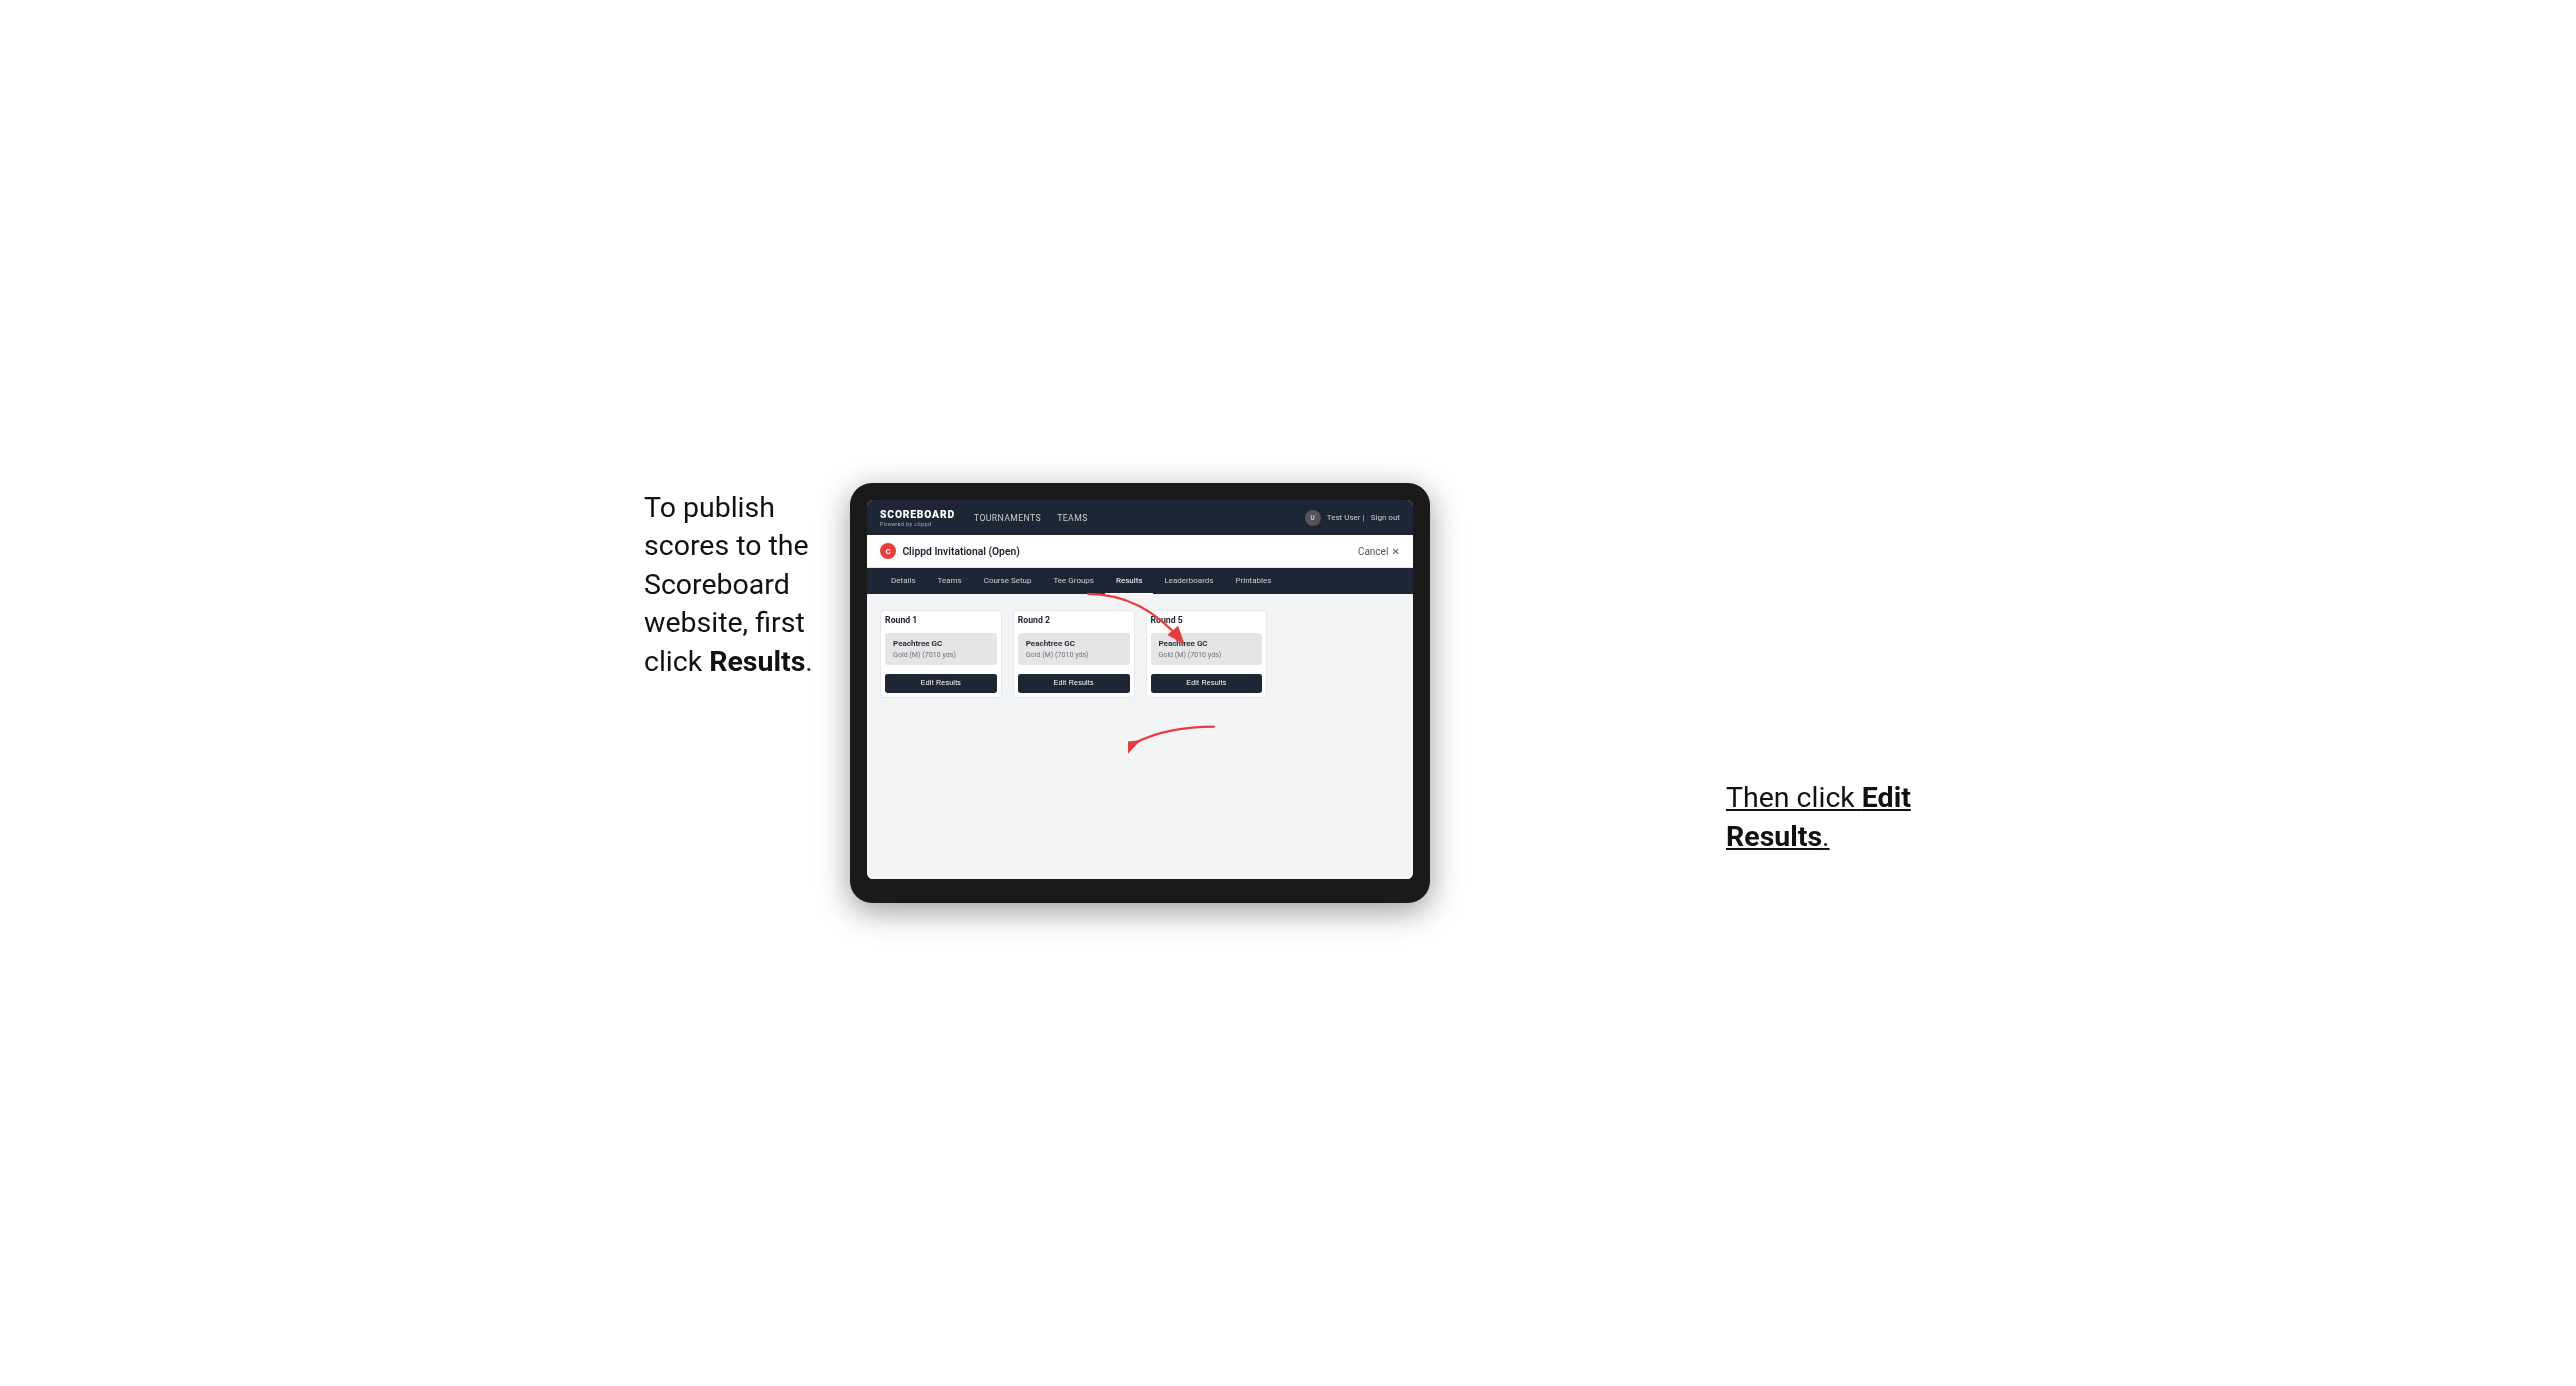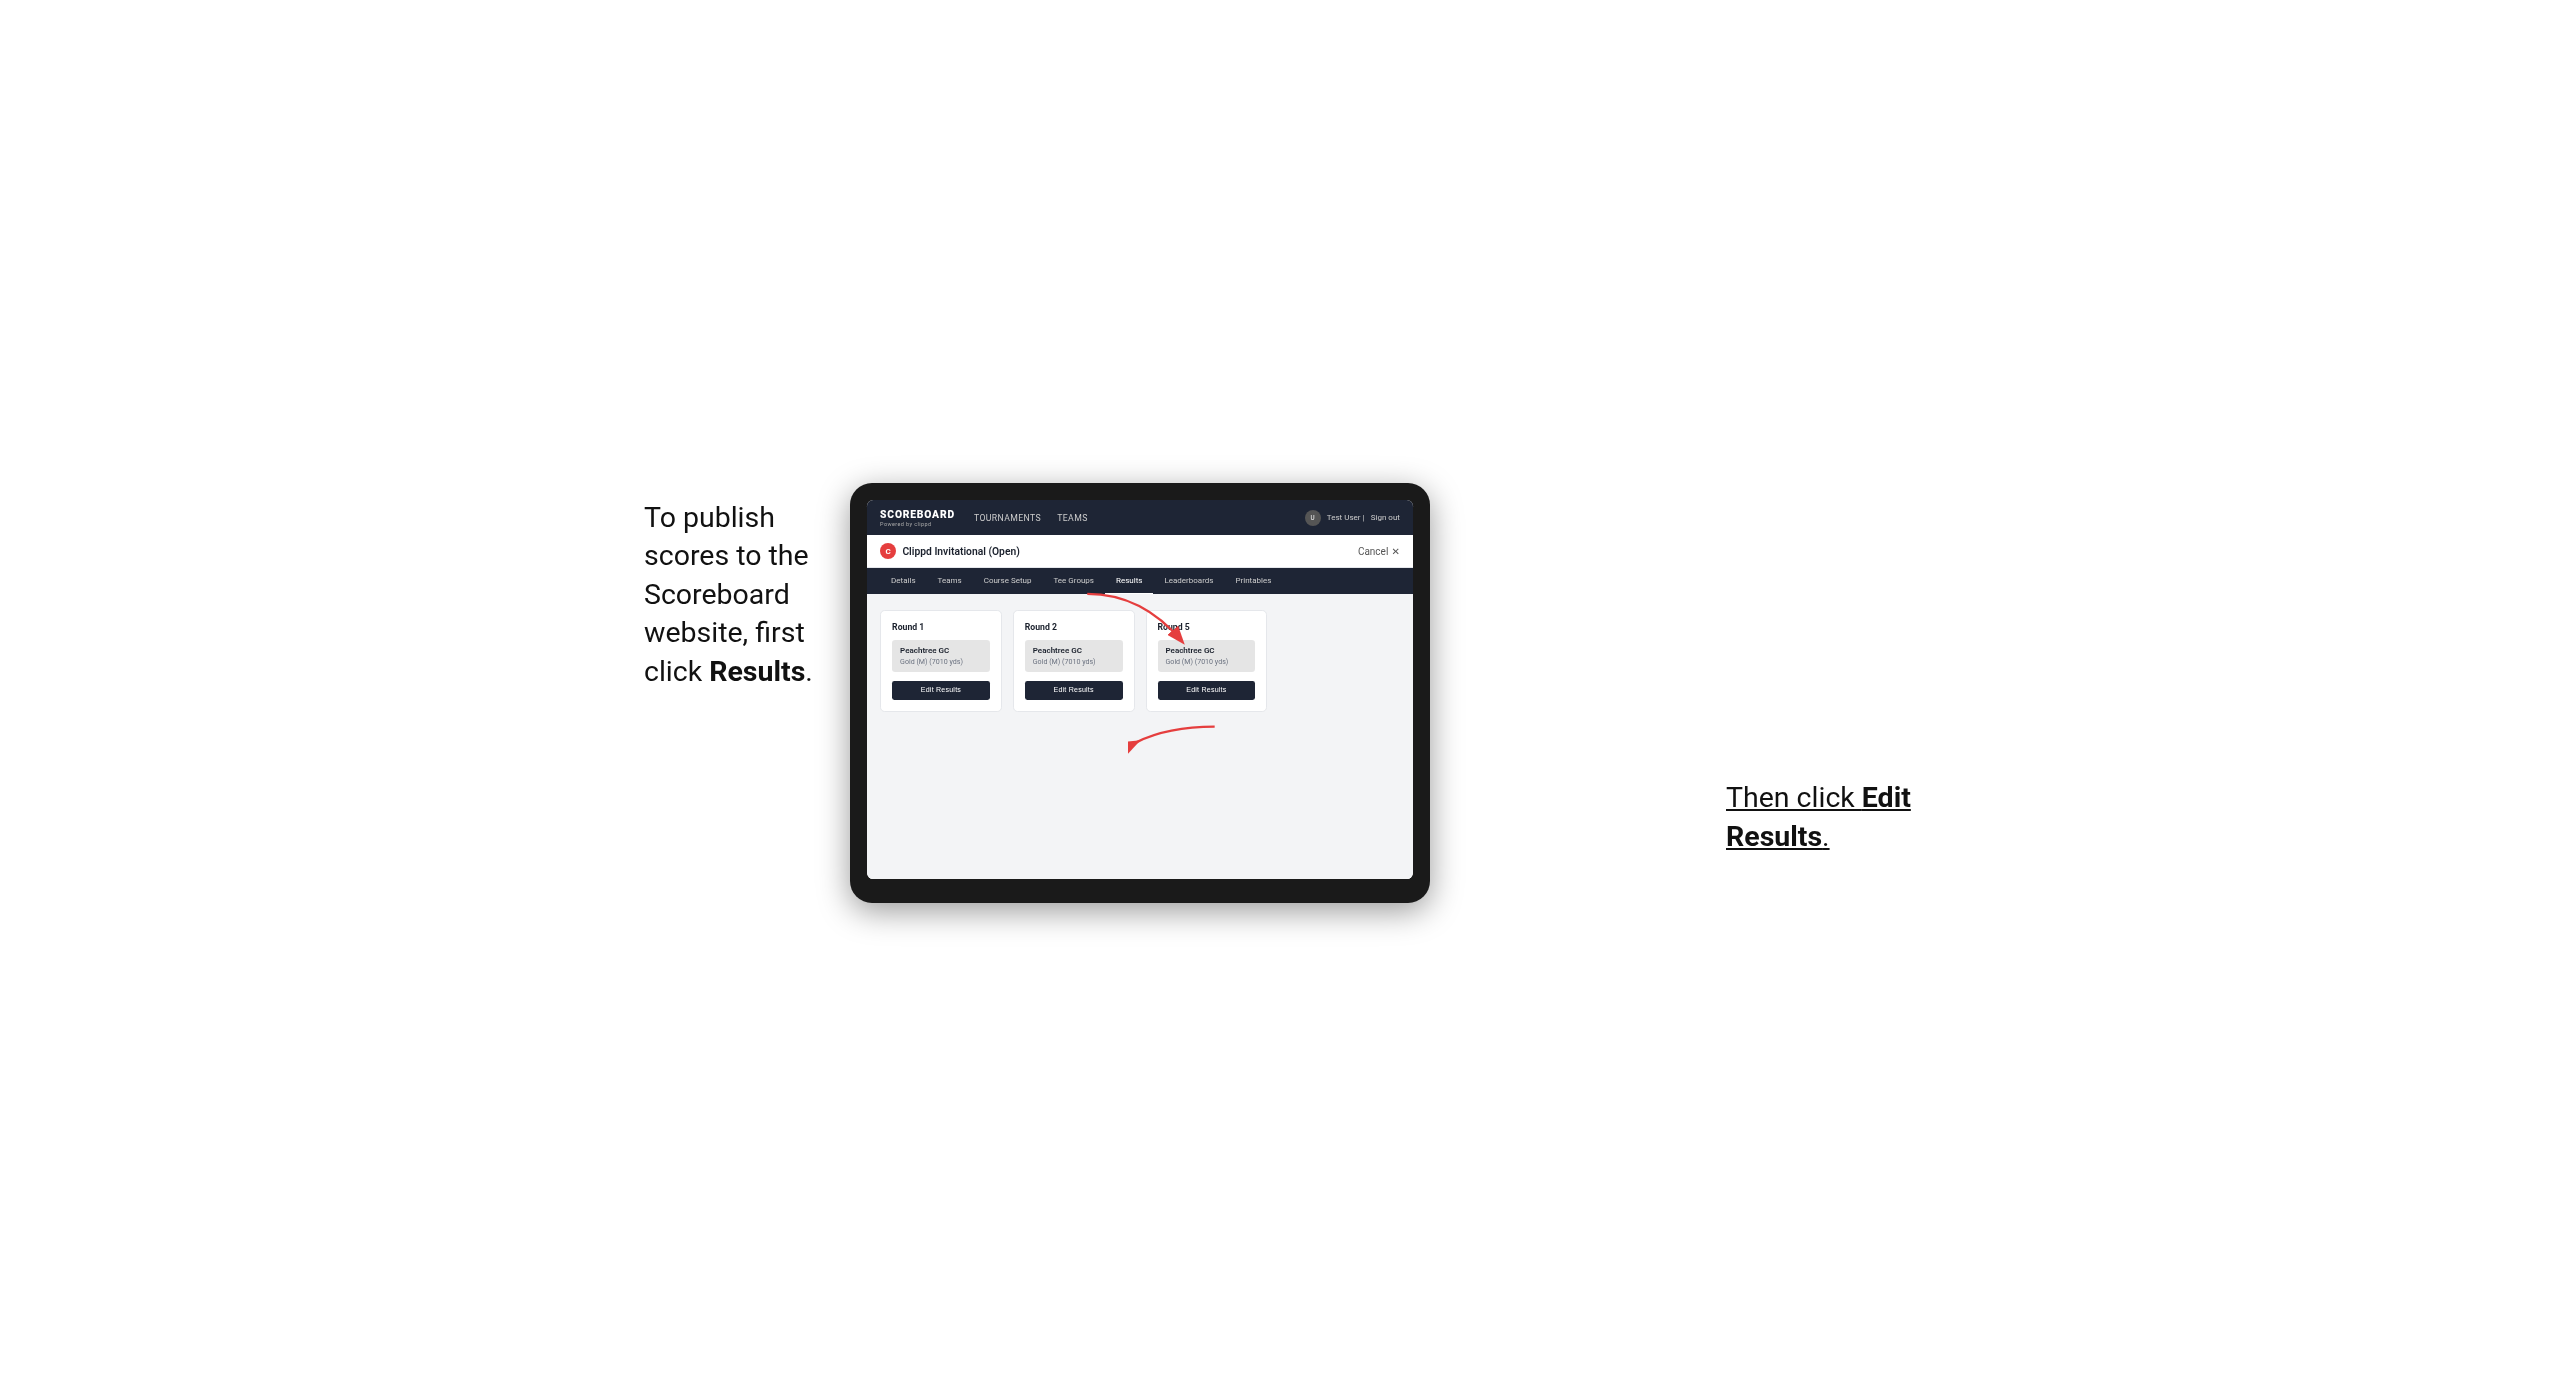--- a/index.html
+++ b/index.html
@@ -16,21 +16,21 @@
 
     .page-wrapper {
       position: relative;
       width: 100%;
       max-width: 1288px;
     }
 
     
     .instruction-top-left {
       position: absolute;
-      top: 16px;
+      top: 6px;
       left: 0;
       font-size: 28.5px;
       line-height: 1.35;
       color: #111;
       max-width: 206px;
       z-index: 10;
     }
 
     
     .instruction-bottom-right {
@@ -202,21 +202,21 @@
 
     .rounds-grid {
       display: grid;
       grid-template-columns: repeat(4, 1fr);
       gap: 11px;
     }
 
     .round-card {
       background: #fff;
       border-radius: 4.7px;
-      padding: 11px;
+      padding: 4px;
       border: 0.8px solid #e5e7eb;
     }
 
     .round-title {
       font-size: 8.7px;
       font-weight: 700;
       color: #1a202c;
       margin-bottom: 8px;
     }
 

